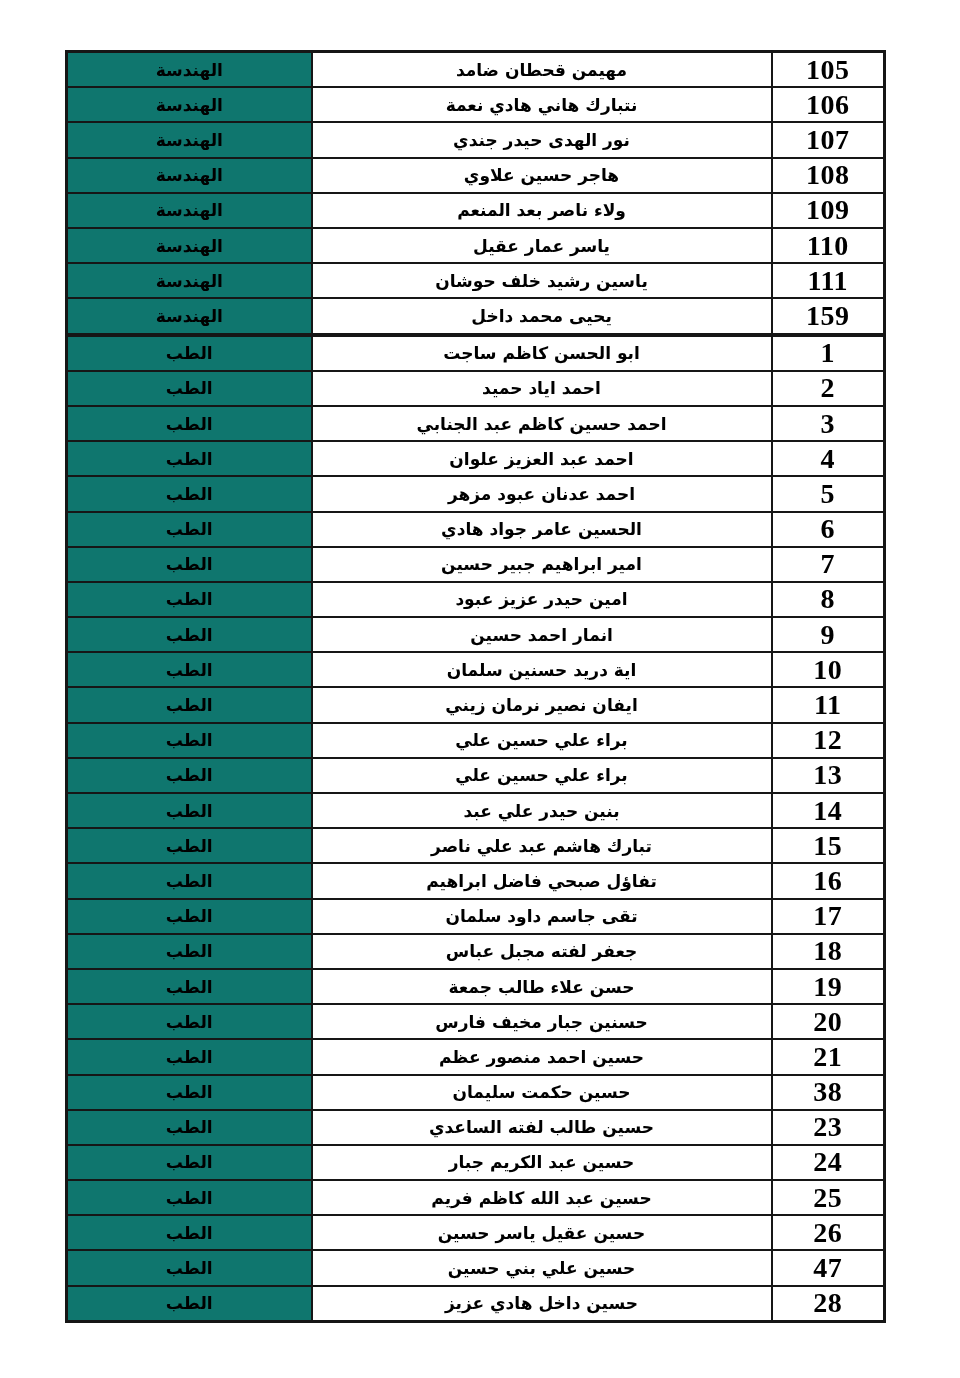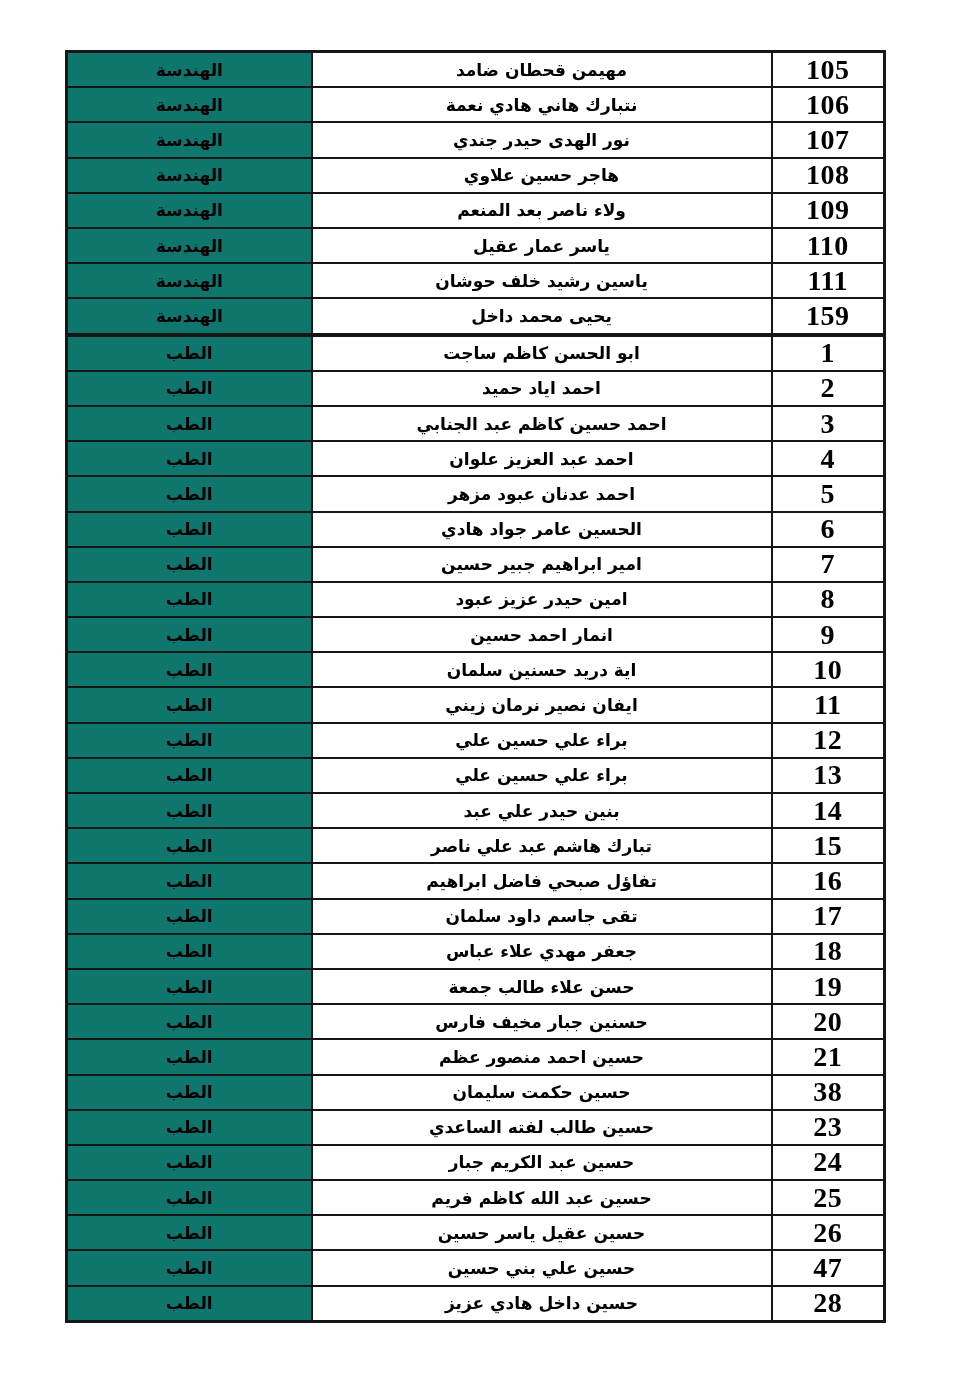--- a/index.html
+++ b/index.html
@@ -195,21 +195,21 @@
           <td class="cell-name">تفاؤل صبحي فاضل ابراهيم</td>
           <td class="cell-dept">الطب</td>
         </tr>
         <tr>
           <td class="cell-no">17</td>
           <td class="cell-name">تقى جاسم داود سلمان</td>
           <td class="cell-dept">الطب</td>
         </tr>
         <tr>
           <td class="cell-no">18</td>
-          <td class="cell-name">جعفر مهدي علاء عباس</td>
+          <td class="cell-name">جعفر لفته مجبل عباس</td>
           <td class="cell-dept">الطب</td>
         </tr>
         <tr>
           <td class="cell-no">19</td>
           <td class="cell-name">حسن علاء طالب جمعة</td>
           <td class="cell-dept">الطب</td>
         </tr>
         <tr>
           <td class="cell-no">20</td>
           <td class="cell-name">حسنين جبار مخيف فارس</td>

